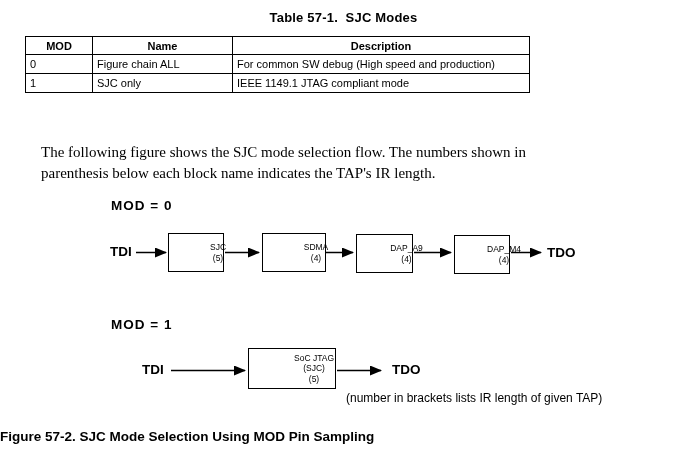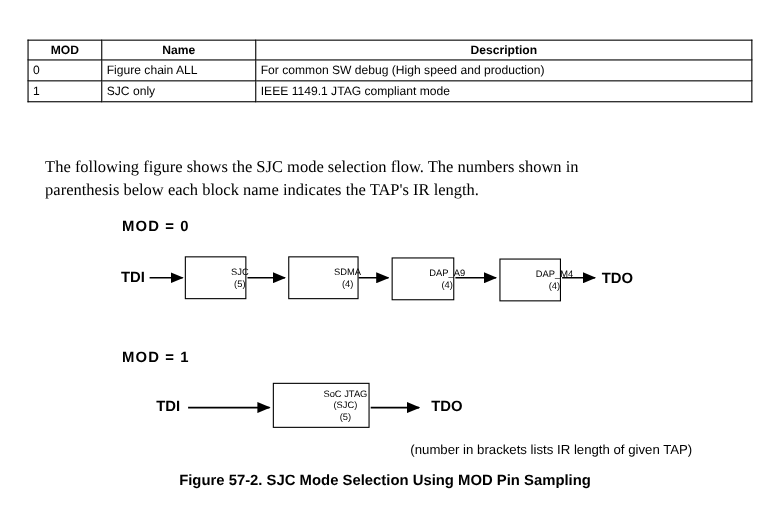--- a/index.html
+++ b/index.html
@@ -2,48 +2,49 @@
 <html><head>
 <meta charset="utf-8">
 <style>
   html,body{margin:0;padding:0;background:#fff;}
   .page{position:relative;width:700px;height:463px;background:#ffffff;color:#000;
         font-family:"Liberation Sans",sans-serif;overflow:hidden;}
 
   
   .table-title{position:absolute;left:25px;top:10px;width:637px;text-align:center;
                font-size:13px;font-weight:bold;letter-spacing:.2px;}
-  table.modes{position:absolute;left:25px;top:36px;width:659px;border-collapse:collapse;
+  table.modes{position:absolute;left:25px;top:36px;width:505px;border-collapse:collapse;
               table-layout:fixed;}
   table.modes th,table.modes td{border:1.5px solid #000;font-size:11px;overflow:hidden;
               white-space:nowrap;}
   table.modes th{height:17px;text-align:center;font-weight:bold;padding:0;}
   table.modes td{height:18px;text-align:left;padding:0 2px 0 4px;vertical-align:middle;}
 
   
   .body-text{position:absolute;left:25px;top:126px;width:510px;margin:16px;
              font-family:"Liberation Serif",serif;font-size:15px;line-height:20.5px;
              white-space:pre-line;}
 
   
   .overlay{position:absolute;left:0;top:0;width:700px;height:463px;pointer-events:none;}
   .mod-label{position:absolute;font-size:13.5px;font-weight:bold;letter-spacing:1px;}
   .pin-label{position:absolute;font-size:13.5px;font-weight:bold;}
   .block{position:absolute;border:1px solid #000;background:#fff;box-sizing:border-box;
          display:flex;flex-direction:column;align-items:center;justify-content:center;
          text-align:center;font-size:8.5px;line-height:10.5px;padding-left:44px;}
-  .note{position:absolute;left:346px;top:402px;font-size:12px;margin-left:27px;}
-  .fig-caption{position:absolute;left:0;top:429px;width:700px;text-align:center;
+  .note{position:absolute;left:346px;top:391px;font-size:12px;}
+  .fig-caption{position:absolute;left:0;top:429px;width:700px;text-align:left;
                font-size:13.5px;font-weight:bold;}
 </style>
 </head>
 <body>
 
 <div class="page">
 
+  <div class="table-title">Table 57-1.&nbsp; SJC Modes</div>
 
   <table class="modes">
     <colgroup>
         <col style="width:67px">
         <col style="width:140px">
         <col>
       </colgroup>
     <thead>
       <tr>
         <th>MOD</th>

